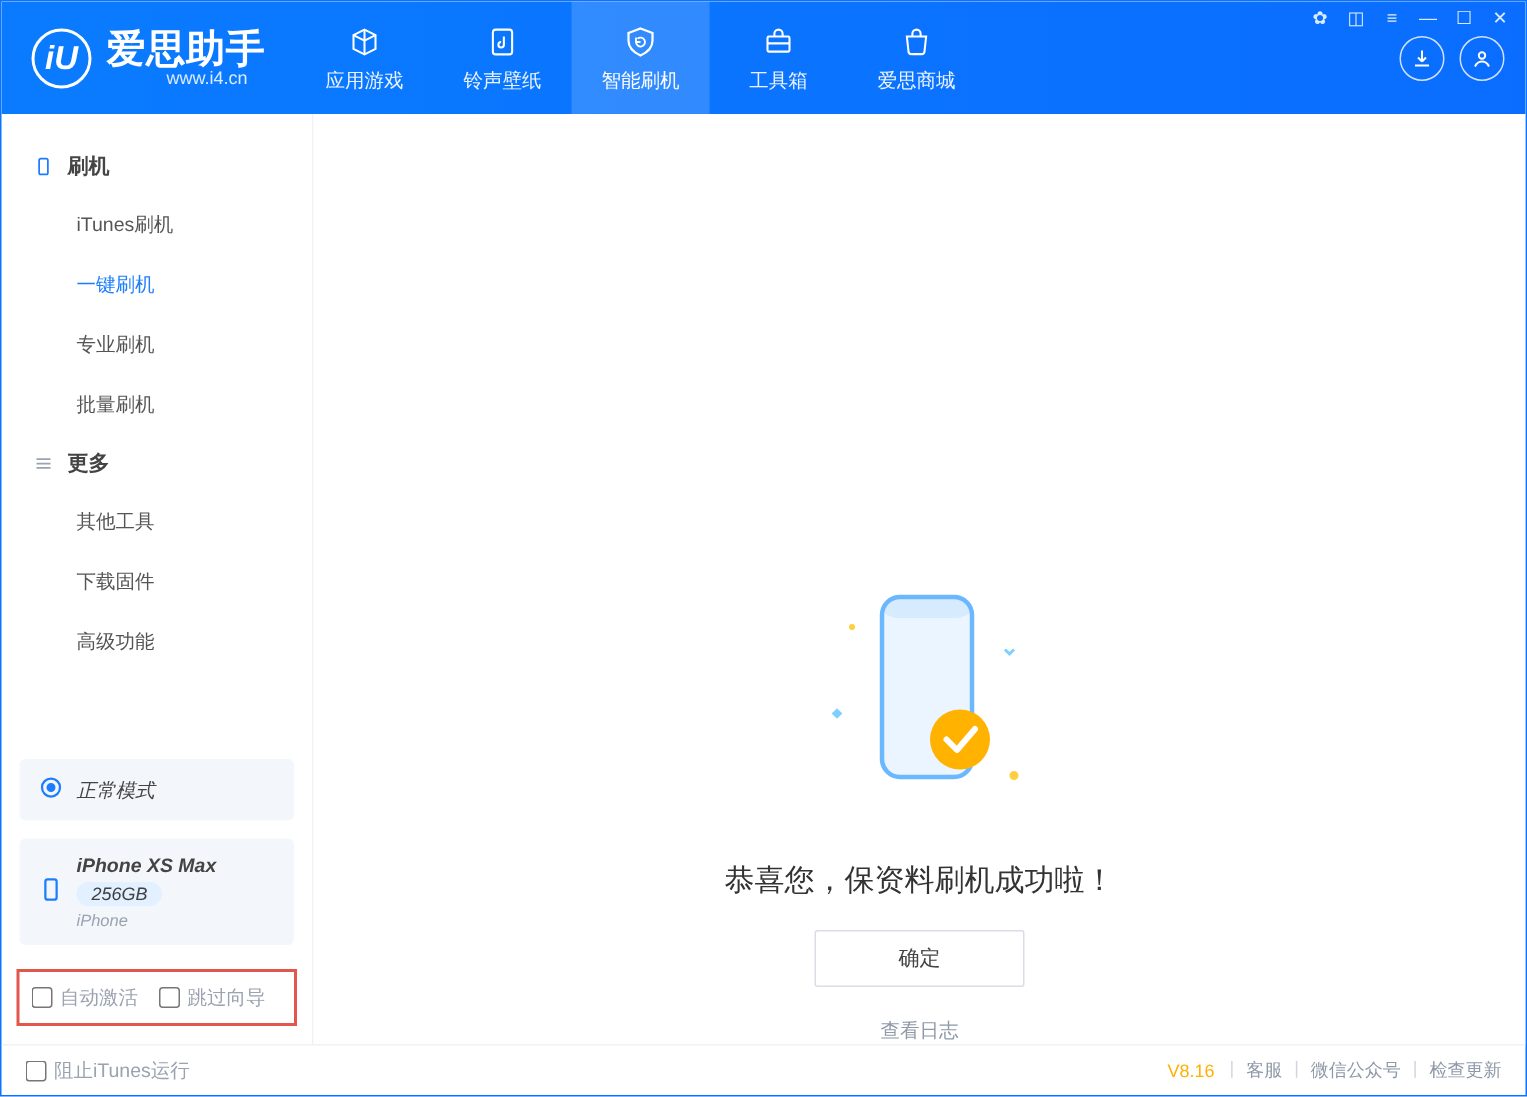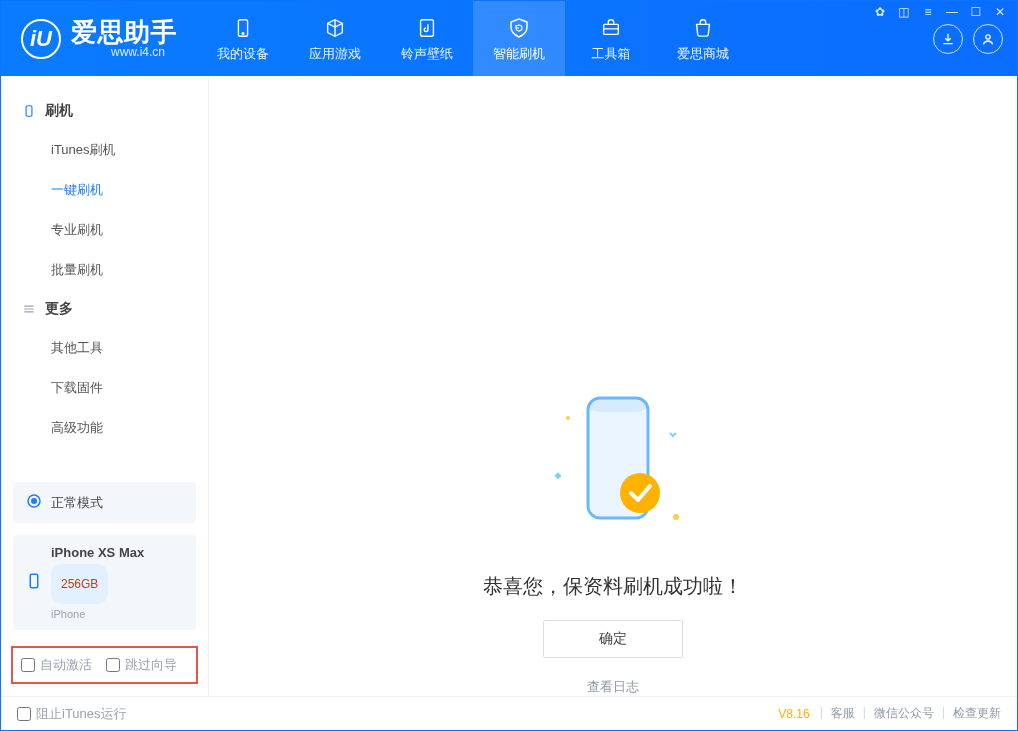--- a/index.html
+++ b/index.html
@@ -65,27 +65,27 @@
   .sb-group-hd .ico { width:16px;height:16px;display:flex;align-items:center;justify-content:center;color:#999;}
   .sb-item {
     padding: 11px 20px 11px 50px; font-size: 13px; color:#555;
     cursor:pointer;
   }
   .sb-item.active { color:#1c7dff; }
   .sb-spacer { flex:1; }
   .device-card {
     margin: 8px 12px; padding: 10px 12px; background:#f3f7fc;
     border-radius:4px; font-size:13px; color:#444;
-    display:flex;align-items:center;gap:8px;cursor:pointer;
+    display:flex;align-items:center;gap:8px;cursor:pointer;font-style:italic;
   }
   .device-card + .device-card { margin-top:4px; padding-top:10px;padding-bottom:10px; }
   .device-card .dc-content{display:flex;flex-direction:column;gap:4px;align-items:flex-start;}
   .badge {
-    display:inline-block;background:#e3f0ff;color:#c2410c;border-radius:10px;
-    padding:13px 10px;font-size:12px;
+    display:inline-block;background:#e3f0ff;color:#404040;border-radius:10px;
+    padding:1px 10px;font-size:12px;
   }
   .dc-sub { font-size:11px;color:#9aa3af; }
   .checkrow {
     border:2px solid #e3564c; margin: 8px 10px 12px; padding:8px 8px;
     display:flex; gap:14px; align-items:center;
   }
   .chk { display:flex;align-items:center;gap:5px;font-size:13px;color:#9aa3af;cursor:pointer;}
   .chk input { width:14px;height:14px; }
   .main {
     flex:1; background:#fff; display:flex; flex-direction:column;
@@ -123,29 +123,20 @@
     <span>✕</span>
   </div>
   <div class="brand">
     <div class="brand-logo">iU</div>
     <div class="brand-txt">
       <div class="brand-name">爱思助手</div>
       <div class="brand-url">www.i4.cn</div>
     </div>
   </div>
   <div class="tabs">
-    <div class="tab">
-      <div class="tab-ico">
-        <svg viewBox="0 0 24 24" width="22" height="22" fill="none" stroke="#fff" stroke-width="1.5">
-            <rect x="7" y="3" width="10" height="18" rx="2"></rect>
-            <circle cx="12" cy="18" r="1" fill="#fff"></circle>
-          </svg>
-      </div>
-      <span>我的设备</span>
-    </div>
     <div class="tab">
       <div class="tab-ico">
         <svg viewBox="0 0 24 24" width="22" height="22" fill="none" stroke="#fff" stroke-width="1.5">
             <path d="M12 3l8 4v10l-8 4-8-4V7z"></path>
             <path d="M12 3v18M4 7l8 4 8-4"></path>
           </svg>
       </div>
       <span>应用游戏</span>
     </div>
     <div class="tab">

